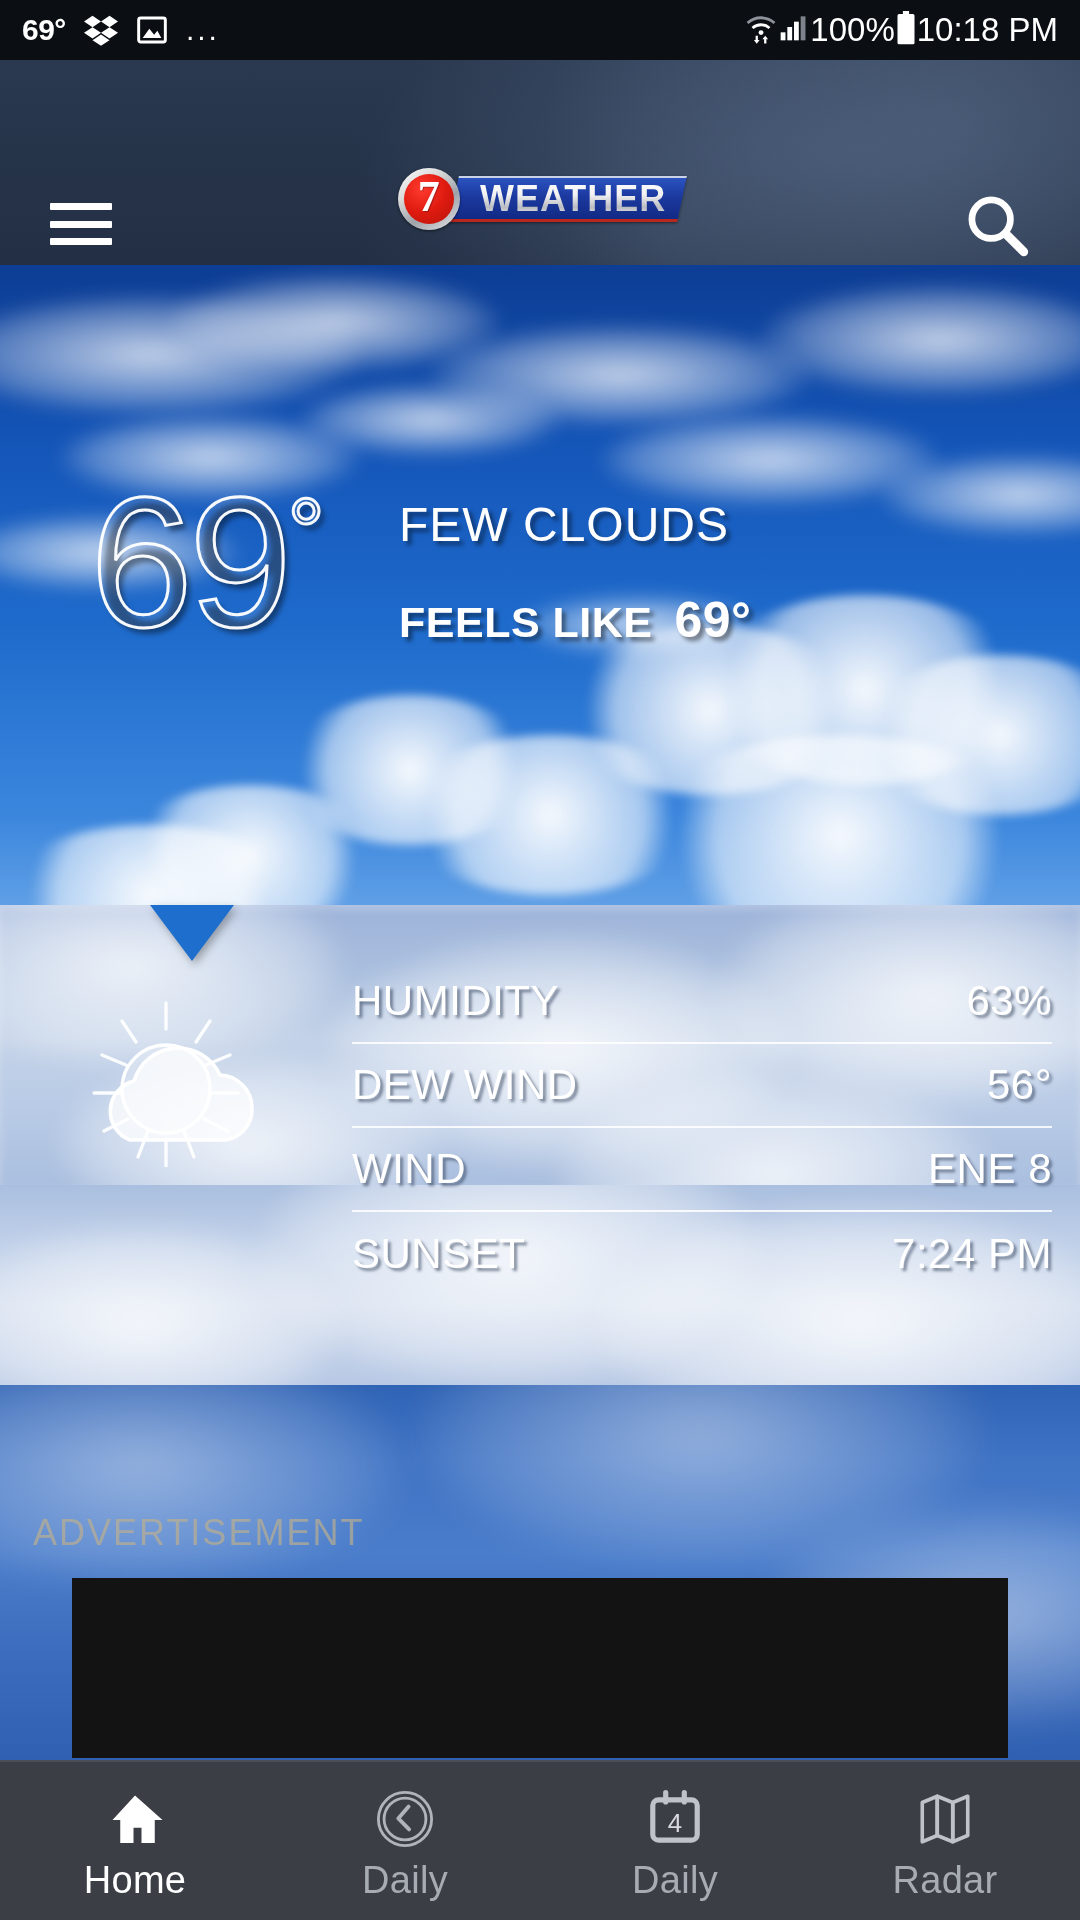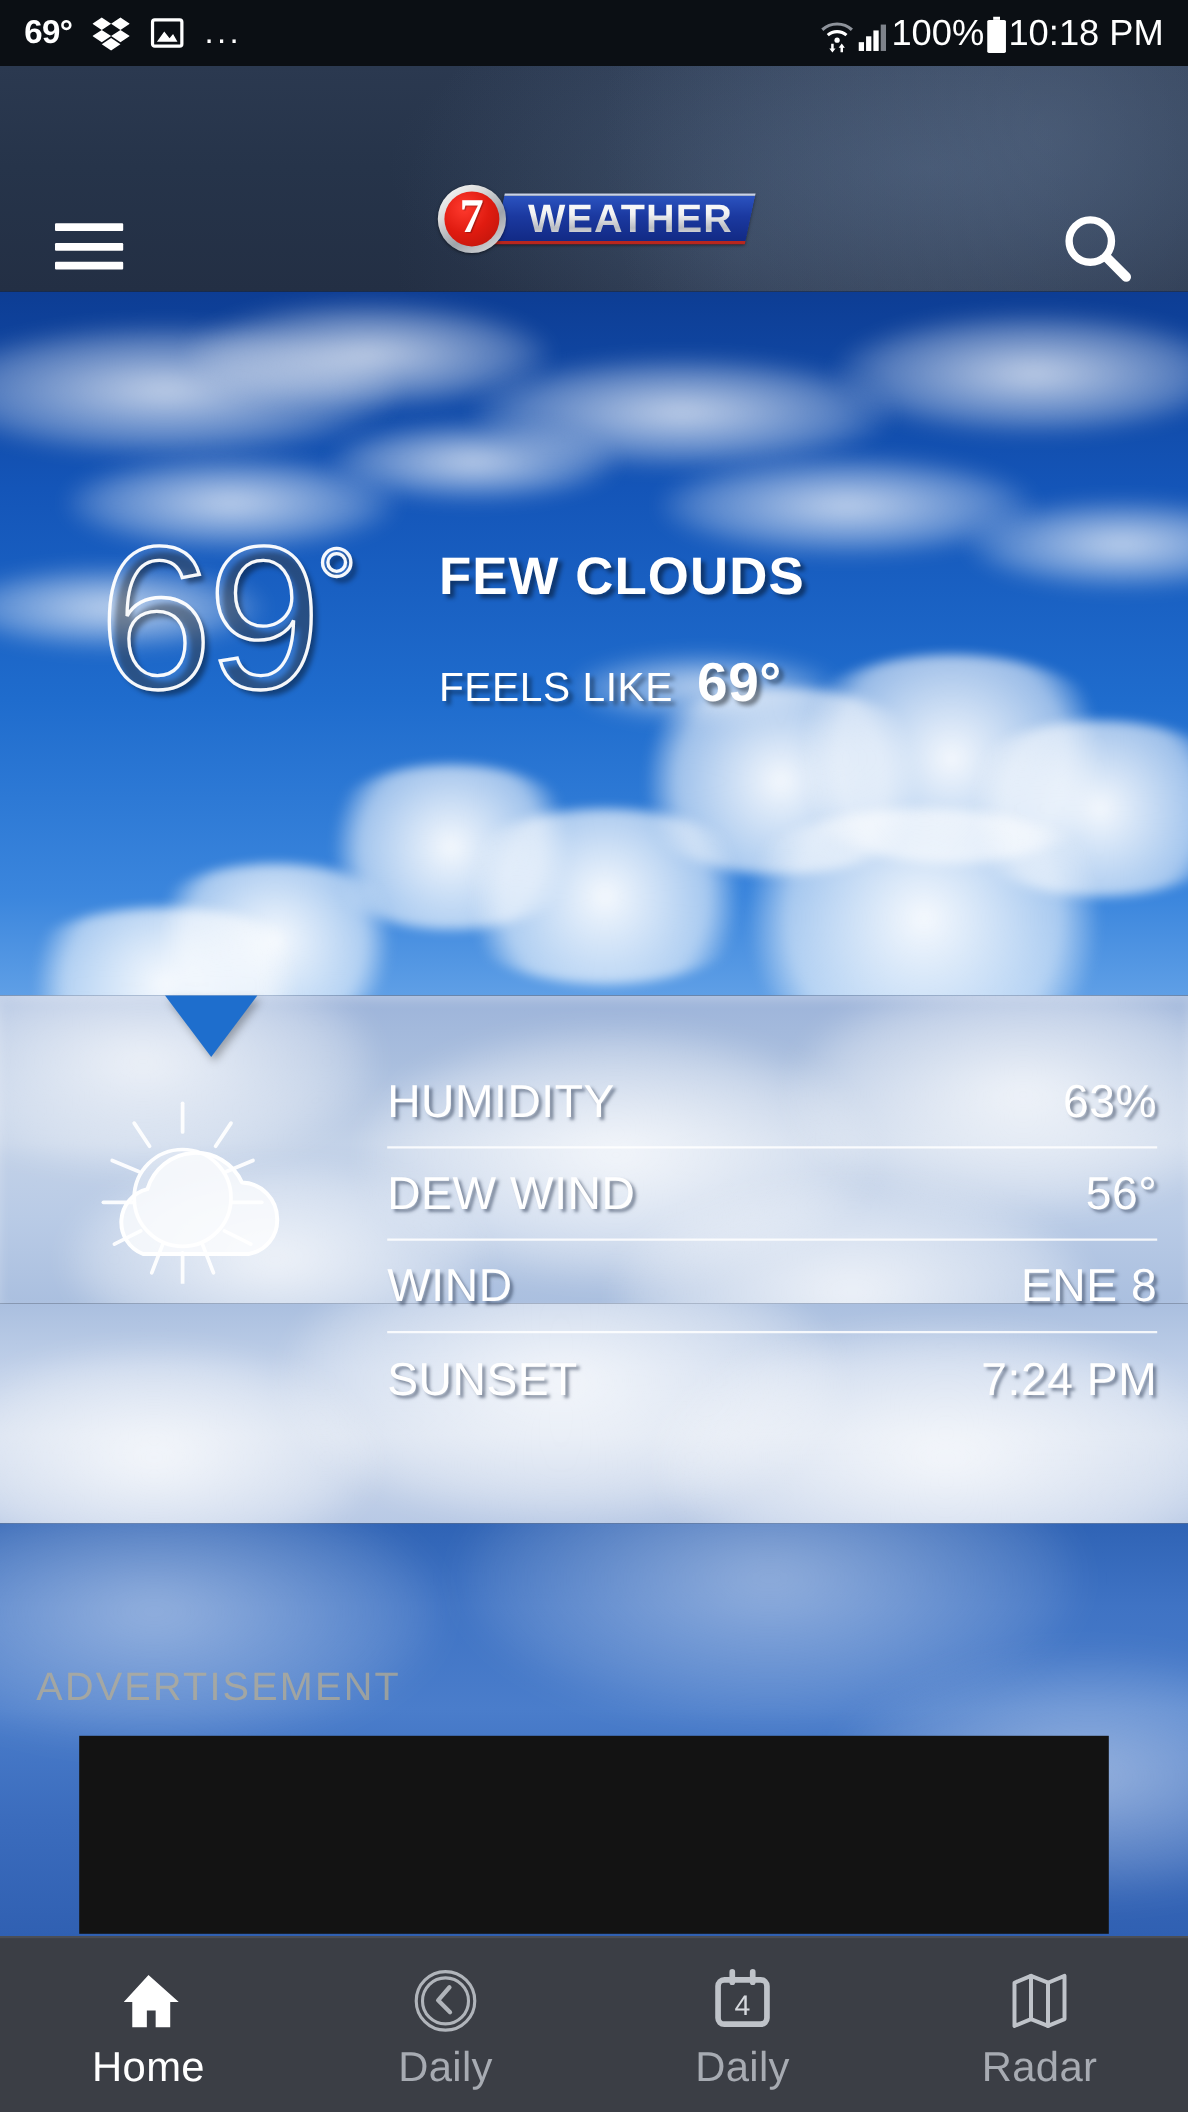--- a/index.html
+++ b/index.html
@@ -23,21 +23,21 @@
   
   .statusbar {
     position: absolute; top: 0; left: 0;
     width: 1080px; height: 60px;
     background: #0b0f14;
     display: flex; align-items: center;
     padding: 0 22px;
     z-index: 40;
   }
   .sb-left { display: flex; align-items: center; gap: 18px; }
-  .sb-right { display: flex; align-items: flex-end; margin-left: auto; }
+  .sb-right { display: flex; align-items: flex-start; margin-left: auto; }
   .sb-temp {
     color: #ffffff; font-size: 30px; font-weight: bold;
     letter-spacing: -0.5px;
   }
   .sb-text {
     color: #ffffff; font-size: 33px; font-weight: normal;
     letter-spacing: 0px;
   }
   .sb-dots { color: #ffffff; font-size: 30px; letter-spacing: 3px; line-height: 18px; }
 
@@ -167,31 +167,31 @@
     font-family: "Liberation Sans", sans-serif;
   }
   .big-temp sup {
     font-size: 92px; vertical-align: super; line-height: 0;
     letter-spacing: 0;
     -webkit-text-stroke: 3px rgba(255,255,255,0.96);
   }
 
   .cond {
     position: absolute; left: 399px; top: 232px;
-    font-size: 48px; font-weight: bold; letter-spacing: 1px;
+    font-size: 48px; font-weight: normal; letter-spacing: 1px;
     color: #ffffff;
     text-shadow: 4px 4px 4px rgba(0,0,0,0.45);
   }
   .feels {
     position: absolute; left: 399px; top: 326px;
     display: flex; align-items: baseline; gap: 22px;
     color: #ffffff;
     text-shadow: 4px 4px 4px rgba(0,0,0,0.45);
   }
-  .feels .lbl { font-size: 37px; font-weight: normal; letter-spacing: 0.5px; }
+  .feels .lbl { font-size: 43px; font-weight: bold; letter-spacing: 0.5px; }
   .feels .val { font-size: 50px; font-weight: bold; letter-spacing: 0.5px; }
 
   
   .details {
     position: absolute; top: 905px; left: 0;
     width: 1080px; height: 280px;
     overflow: hidden;
     background: linear-gradient(180deg,#9db4da 0%, #a9bede 22%, #c3d2e8 48%, #b9cbe6 72%, #aabfdf 100%);
     box-shadow: inset 0 4px 10px rgba(255,255,255,0.25);
   }

